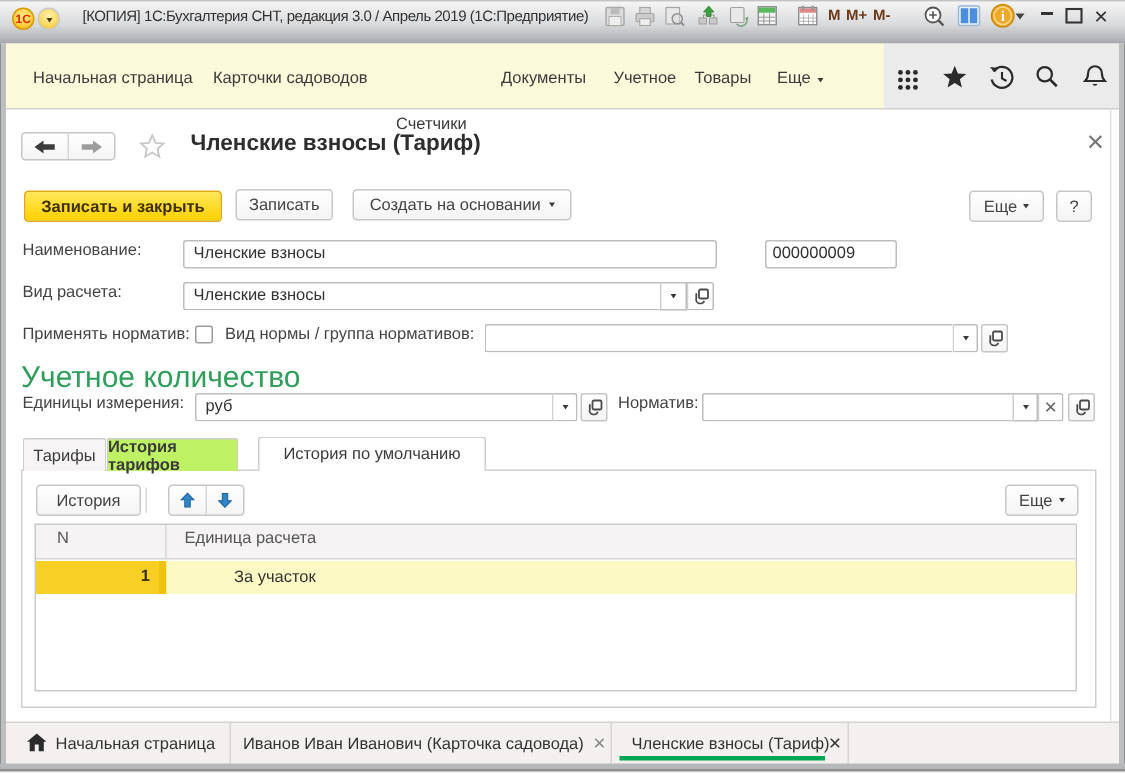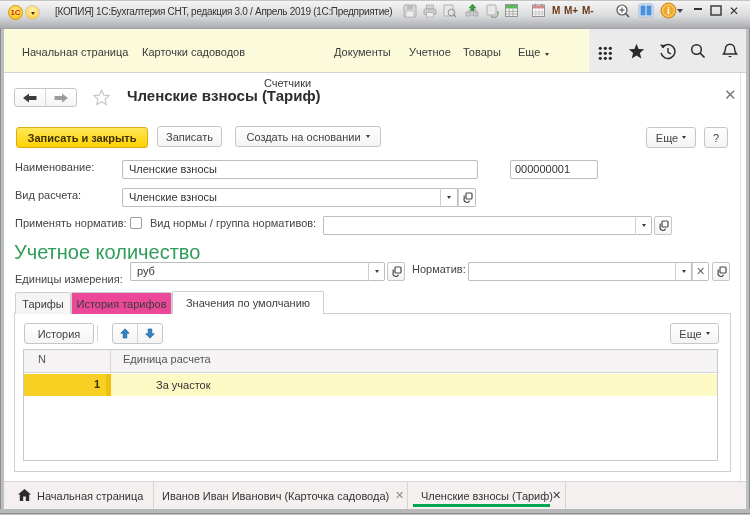--- a/index.html
+++ b/index.html
@@ -158,21 +158,21 @@
 
 <div class="btn" style="left:16px;top:127px;width:132px;height:21px;background:linear-gradient(#ffe75a,#ffd100);border-color:#dfa918;color:#3e3000;font-weight:bold;">Записать и закрыть</div>
 <div class="btn" style="left:157px;top:126px;width:65px;height:21px;">Записать</div>
 <div class="btn" style="left:235px;top:126px;width:146px;height:21px;">Создать на основании <span class="caret" style="margin-left:5px;"></span></div>
 <div class="btn" style="left:646px;top:127px;width:50px;height:21px;">Еще <span class="caret" style="margin-left:4px;"></span></div>
 <div class="btn" style="left:704px;top:127px;width:24px;height:21px;">?</div>
 
 <div class="lbl" style="left:15px;top:161px;text-align:right;">Наименование:</div>
 <div class="inp" style="left:122px;top:160px;width:356px;height:19px;">Членские взносы</div>
 <div class="lbl" style="left:486px;top:161px;margin-left:44px;">Код:</div>
-<div class="inp" style="left:510px;top:160px;width:88px;height:19px;padding-left:4px;">000000001</div>
+<div class="inp" style="left:510px;top:160px;width:88px;height:19px;padding-left:4px;">000000009</div>
 
 <div class="lbl" style="left:15px;top:189px;">Вид расчета:</div>
 <div class="combo" style="left:122px;top:188px;width:354px;height:19px;">
   <div class="txt">Членские взносы</div>
   <div class="seg" style="width:18px;">
       <span class="caret"></span>
     </div>
   <div class="seg last" style="width:18px;">
       <svg width="11" height="11" viewBox="0 0 11 11">
         <rect x="4" y="1" width="6" height="6" rx="1" fill="none" stroke="#4a4a4a" stroke-width="1.2"></rect>
@@ -192,21 +192,21 @@
 </div>
 <div class="btn" style="left:654px;top:216px;width:18px;height:19px;border-radius:2px;">
     <svg width="11" height="11" viewBox="0 0 11 11">
       <rect x="4" y="1" width="6" height="6" rx="1" fill="none" stroke="#4a4a4a" stroke-width="1.2"></rect>
       <path d="M2.2 3.5 L2.2 6.8 A2.8 2.8 0 0 0 7.5 8.6" fill="none" stroke="#4a4a4a" stroke-width="1.2"></path>
     </svg>
   </div>
 
 <div class="abs" style="left:14px;top:241px;font-size:20px;color:#2f9e5a;">Учетное количество</div>
 
-<div class="lbl" style="left:15px;top:273px;">Единицы измерения:</div>
+<div class="lbl" style="left:15px;top:263px;">Единицы измерения:</div>
 <div class="combo" style="left:130px;top:262px;width:255px;height:19px;">
   <div class="txt">руб</div>
   <div class="seg last" style="width:17px;">
       <span class="caret"></span>
     </div>
 </div>
 <div class="btn" style="left:387px;top:262px;width:18px;height:19px;border-radius:2px;">
     <svg width="11" height="11" viewBox="0 0 11 11">
       <rect x="4" y="1" width="6" height="6" rx="1" fill="none" stroke="#4a4a4a" stroke-width="1.2"></rect>
       <path d="M2.2 3.5 L2.2 6.8 A2.8 2.8 0 0 0 7.5 8.6" fill="none" stroke="#4a4a4a" stroke-width="1.2"></path>
@@ -222,22 +222,22 @@
 </div>
 <div class="btn" style="left:712px;top:262px;width:18px;height:19px;border-radius:2px;">
     <svg width="11" height="11" viewBox="0 0 11 11">
       <rect x="4" y="1" width="6" height="6" rx="1" fill="none" stroke="#4a4a4a" stroke-width="1.2"></rect>
       <path d="M2.2 3.5 L2.2 6.8 A2.8 2.8 0 0 0 7.5 8.6" fill="none" stroke="#4a4a4a" stroke-width="1.2"></path>
     </svg>
   </div>
 
 <div class="abs" style="left:14px;top:313px;width:717px;height:159px;border:1px solid #cfcfcf;background:#fff;"></div>
 <div class="abs" style="left:15px;top:292px;width:56px;height:22px;border:1px solid #cfcfcf;border-bottom:none;border-radius:2px 2px 0 0;background:#f6f4f4;font-size:11px;color:#3b3b3b;display:flex;align-items:center;justify-content:center;">Тарифы</div>
-<div class="abs" style="left:71px;top:292px;width:101px;height:22px;border:1px solid #cfcfcf;border-bottom:none;border-radius:2px 2px 0 0;background:#ec4899;font-size:11px;color:#3b3b3b;display:flex;align-items:center;justify-content:center;">История тарифов</div>
-<div class="abs" style="left:172px;top:291px;width:152px;height:23px;border:1px solid #cfcfcf;border-bottom:none;border-radius:2px 2px 0 0;background:#fff;font-size:11px;color:#3b3b3b;display:flex;align-items:center;justify-content:center;z-index:3;">Значения по умолчанию</div>
+<div class="abs" style="left:71px;top:292px;width:88px;height:22px;border:1px solid #cfcfcf;border-bottom:none;border-radius:2px 2px 0 0;background:#bef264;font-size:11px;color:#3b3b3b;display:flex;align-items:center;justify-content:center;font-weight:bold;">История тарифов</div>
+<div class="abs" style="left:172px;top:291px;width:152px;height:23px;border:1px solid #cfcfcf;border-bottom:none;border-radius:2px 2px 0 0;background:#fff;font-size:11px;color:#3b3b3b;display:flex;align-items:center;justify-content:center;z-index:3;">История по умолчанию</div>
 
 <div class="btn" style="left:24px;top:323px;width:70px;height:21px;">История</div>
 <div class="abs" style="left:97px;top:325px;width:1px;height:17px;background:#dadada;"></div>
 <div class="btn" style="left:112px;top:323px;width:51px;height:21px;padding:0;">
     <span style="flex:1;display:flex;align-items:center;justify-content:center;">
       <svg width="10" height="11" viewBox="0 0 10 11">
         <path d="M5 0.8 L9.2 5.2 H6.8 V10 H3.2 V5.2 H0.8 Z" fill="#3187c6" stroke="#1d5e9e" stroke-width="0.7"></path>
       </svg>
     </span>
     <span style="width:1px;height:19px;background:#d5d5d5;"></span>

